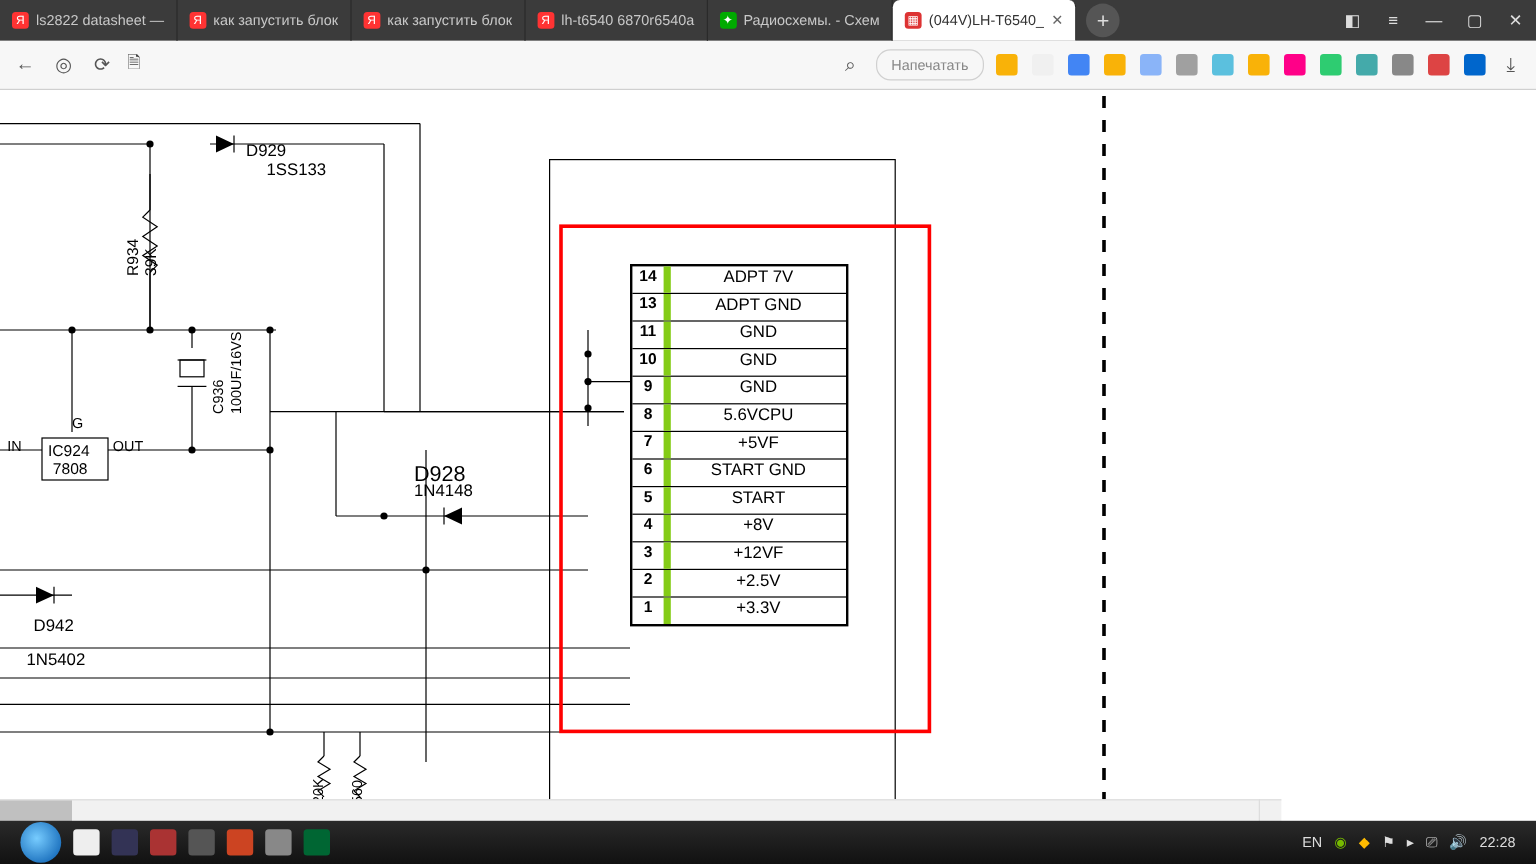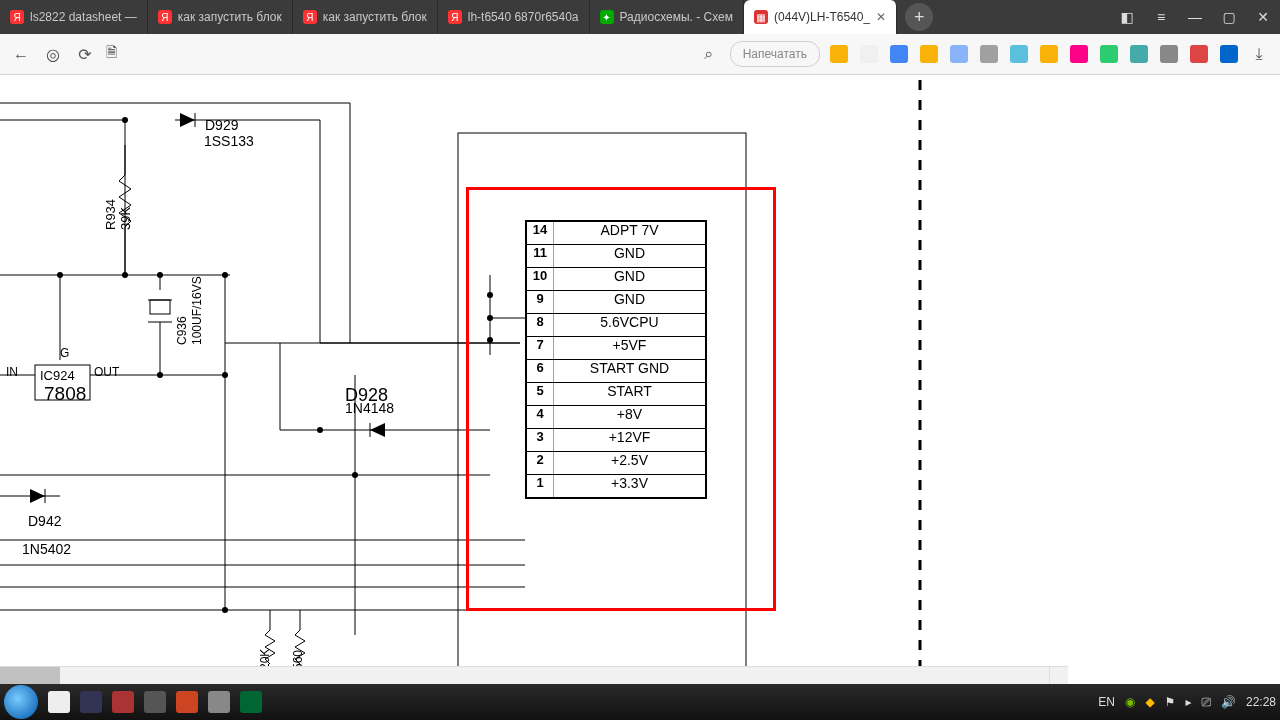--- a/index.html
+++ b/index.html
@@ -24,29 +24,29 @@
 .ext-icons{display:flex;gap:12px;margin-left:auto}
 .ext{width:18px;height:18px;border-radius:3px}
 
 .viewport{position:relative;width:1068px;height:610px;background:#fff;overflow:hidden}
 .viewport svg{position:absolute;top:0;left:0}
 
 .hscroll{position:absolute;left:0;right:18px;bottom:0;height:18px;background:#f1f1f1;border-top:1px solid #ddd}
 .hscroll .thumb{position:absolute;left:0;width:60px;height:100%;background:#c0c0c0}
 .vscrollhint{position:absolute;right:0;bottom:0;width:18px;height:18px;background:#f1f1f1;border-left:1px solid #ddd;border-top:1px solid #ddd}
 
-.taskbar{position:absolute;left:0;right:0;bottom:0;height:36px;background:linear-gradient(#2a2a2a,#111);display:flex;align-items:center;padding:0 4px;gap:10px;color:#ddd;font-size:12px}
+.taskbar{position:absolute;left:0;right:0;bottom:0;height:36px;background:linear-gradient(#2a2a2a,#111);display:flex;align-items:center;padding:0 17px;gap:10px;color:#ddd;font-size:12px}
 .start{width:34px;height:34px;border-radius:17px;background:radial-gradient(circle at 40% 40%,#7cf,#05a)}
 .tbicon{width:22px;height:22px;border-radius:3px;background:#444}
 .tray{margin-left:auto;display:flex;align-items:center;gap:10px}
 
 .conn{position:absolute;border:2px solid #000;font-family:Arial;font-size:14px;background:#fff}
 .conn .row{display:flex;border-bottom:1px solid #000;height:22px}
 .conn .row:last-child{border-bottom:none}
-.conn .pin{width:26px;border-right:1px solid #84cc16;text-align:center;font-weight:bold;font-size:13px}
+.conn .pin{width:26px;border-right:6px solid #84cc16;text-align:center;font-weight:bold;font-size:13px}
 .conn .sig{flex:1;text-align:center;padding:0 6px}
 .conn .lbl{padding:2px 6px;font-size:14px}
 .redbox{position:absolute;border:3px solid red}
 </style>
 </head>
 <body>
 
 <div class="titlebar">
   <div id="tabs-host" style="display: flex;">
       <div class="tab" style="max-width: 150px;">
@@ -185,41 +185,45 @@
     <circle cx="490" cy="220" r="3"></circle>
       <circle cx="490" cy="243" r="3"></circle>
       <circle cx="490" cy="265" r="3"></circle>
     <line x1="490" y1="200" x2="490" y2="280" stroke="#000"></line>
     <line x1="490" y1="243" x2="525" y2="243" stroke="#000"></line>
 
     <rect x="458" y="58" width="288" height="540" fill="none" stroke="#000"></rect>
   </svg>
 
   <div style="position:absolute;left:205px;top:42px;font-size:14px">D929</div>
-  <div style="position:absolute;left:204px;top:58px;font-size:14px">1SS133</div>
+  <div style="position:absolute;left:222px;top:58px;font-size:14px">1SS133</div>
   <div style="position:absolute;left:103px;top:155px;font-size:13px;transform:rotate(-90deg);transform-origin:left top">R934</div>
   <div style="position:absolute;left:118px;top:155px;font-size:13px;transform:rotate(-90deg);transform-origin:left top">39K</div>
   <div style="position:absolute;left:175px;top:270px;font-size:12px;transform:rotate(-90deg);transform-origin:left top">C936</div>
   <div style="position:absolute;left:190px;top:270px;font-size:12px;transform:rotate(-90deg);transform-origin:left top">100UF/16VS</div>
   <div style="position:absolute;left:40px;top:293px;font-size:13px">IC924</div>
-  <div style="position:absolute;left:44px;top:308px;font-size:19px">7808</div>
+  <div style="position:absolute;left:44px;top:308px;font-size:13px">7808</div>
   <div style="position:absolute;left:6px;top:290px;font-size:12px">IN</div>
   <div style="position:absolute;left:94px;top:290px;font-size:12px">OUT</div>
   <div style="position:absolute;left:60px;top:271px;font-size:12px">G</div>
   <div style="position:absolute;left:345px;top:310px;font-size:18px">D928</div>
   <div style="position:absolute;left:345px;top:325px;font-size:14px">1N4148</div>
   <div style="position:absolute;left:28px;top:438px;font-size:14px">D942</div>
   <div style="position:absolute;left:22px;top:466px;font-size:14px">1N5402</div>
   <div style="position:absolute;left:258px;top:595px;font-size:12px;transform:rotate(-90deg);transform-origin:left top">20K</div>
   <div style="position:absolute;left:291px;top:595px;font-size:12px;transform:rotate(-90deg);transform-origin:left top">560</div>
 
   <div class="conn" id="conn-host" style="left:525px;top:145px;width:178px">
       <div class="row">
         <div class="pin">14</div>
         <div class="sig">ADPT 7V</div>
+      </div>
+      <div class="row">
+        <div class="pin">13</div>
+        <div class="sig">ADPT GND</div>
       </div>
       <div class="row">
         <div class="pin">11</div>
         <div class="sig">GND</div>
       </div>
       <div class="row">
         <div class="pin">10</div>
         <div class="sig">GND</div>
       </div>
       <div class="row">

